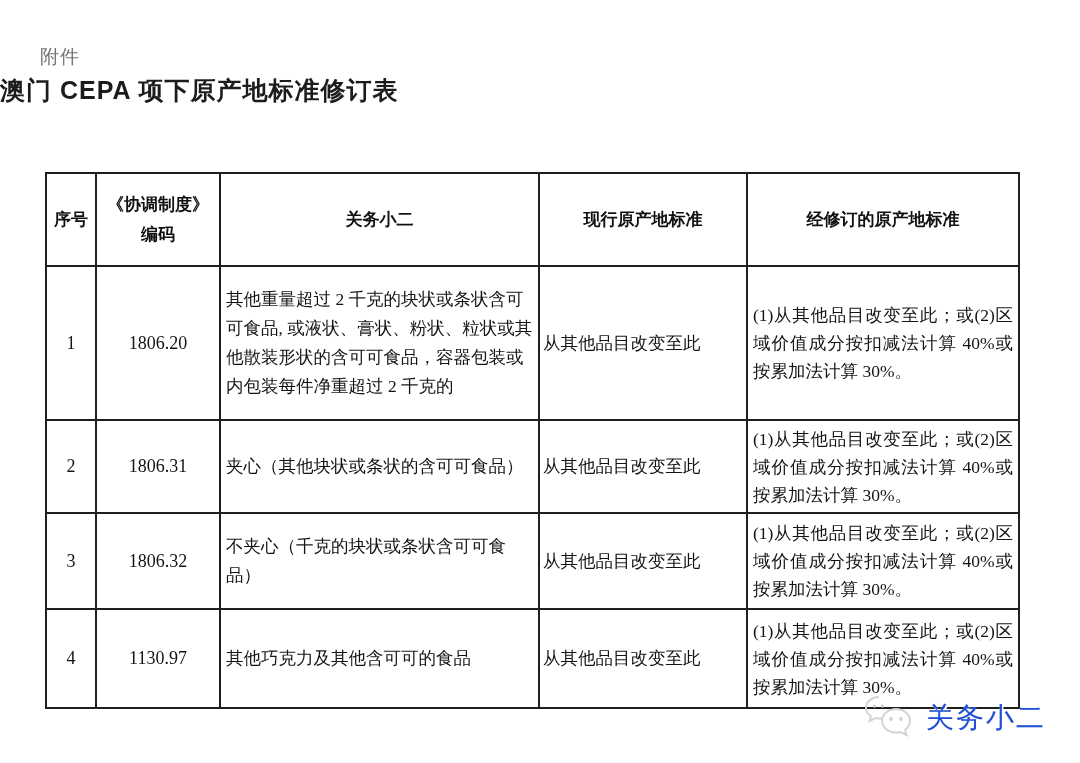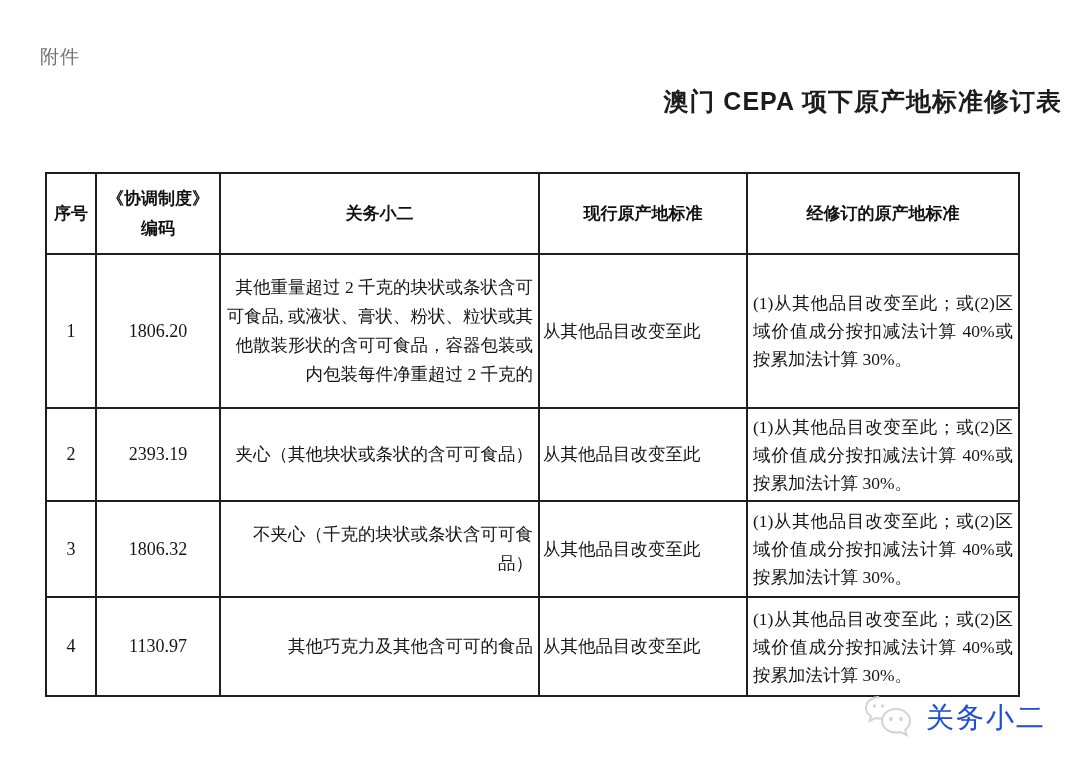--- a/index.html
+++ b/index.html
@@ -10,22 +10,22 @@
     overflow:hidden;
     font-family:"Liberation Sans","DejaVu Sans",sans-serif;
     color:#1a1a1a;
   }
   .attachment{
     position:absolute;left:40px;top:44px;
     font-size:19px;font-weight:500;letter-spacing:1px;
     color:#737373;
   }
   .doc-title{
-    position:absolute;left:0;top:85px;width:1062px;
-    text-align:right;
+    position:absolute;left:0;top:74px;width:1062px;
+    text-align:left;
     font-size:25px;font-weight:600;letter-spacing:1px;
     color:#1c1c1c;
   }
   table.origin-table{
     position:absolute;left:45px;top:172px;
     width:973px;
     border-collapse:collapse;
     table-layout:fixed;
   }
   .origin-table th,.origin-table td{
@@ -39,27 +39,27 @@
     text-align:center;line-height:30px;
     color:#111;
     padding:2px 2px;
   }
   .origin-table td{
     font-family:"Liberation Serif","DejaVu Serif",serif;
     font-size:17.5px;line-height:29px;
     color:#141414;
     padding:2px 3px;
   }
-  tr.header-row{height:81px;}
+  tr.header-row{height:93px;}
   tr.row-1{height:150px;}
   tr.row-2{height:93px;}
   tr.row-3{height:93px;}
   tr.row-4{height:99px;}
   td.cell-no,td.cell-code{text-align:center;font-size:18px;}
-  td.cell-name{text-align:right;padding:18px 5px;}
+  td.cell-name{text-align:left;padding:18px 5px;}
   td.cell-current{text-align:left;padding:2px 2px 2px 3px;}
   td.cell-revised{text-align:justify;padding:2px 5px;line-height:28px;margin-left:28px;}
   .watermark{
     position:absolute;top:694px;right:34px;
     display:flex;align-items:center;gap:8px;
     user-select:none;
   }
   .watermark-text{
     font-size:28px;font-weight:500;letter-spacing:2px;
     color:#1d4ed8;
@@ -97,21 +97,21 @@
   <tbody>
     <tr class="row-1">
       <td class="cell-no">1</td>
       <td class="cell-code">1806.20</td>
       <td class="cell-name">其他重量超过 2 千克的块状或条状含可可食品, 或液状、膏状、粉状、粒状或其他散装形状的含可可食品，容器包装或内包装每件净重超过 2 千克的</td>
       <td class="cell-current">从其他品目改变至此</td>
       <td class="cell-revised">(1)从其他品目改变至此；或(2)区域价值成分按扣减法计算 40%或按累加法计算 30%。</td>
     </tr>
     <tr class="row-2">
       <td class="cell-no">2</td>
-      <td class="cell-code">2393.19</td>
+      <td class="cell-code">1806.31</td>
       <td class="cell-name">夹心（其他块状或条状的含可可食品）</td>
       <td class="cell-current">从其他品目改变至此</td>
       <td class="cell-revised">(1)从其他品目改变至此；或(2)区域价值成分按扣减法计算 40%或按累加法计算 30%。</td>
     </tr>
     <tr class="row-3">
       <td class="cell-no">3</td>
       <td class="cell-code">1806.32</td>
       <td class="cell-name">不夹心（千克的块状或条状含可可食品）</td>
       <td class="cell-current">从其他品目改变至此</td>
       <td class="cell-revised">(1)从其他品目改变至此；或(2)区域价值成分按扣减法计算 40%或按累加法计算 30%。</td>

